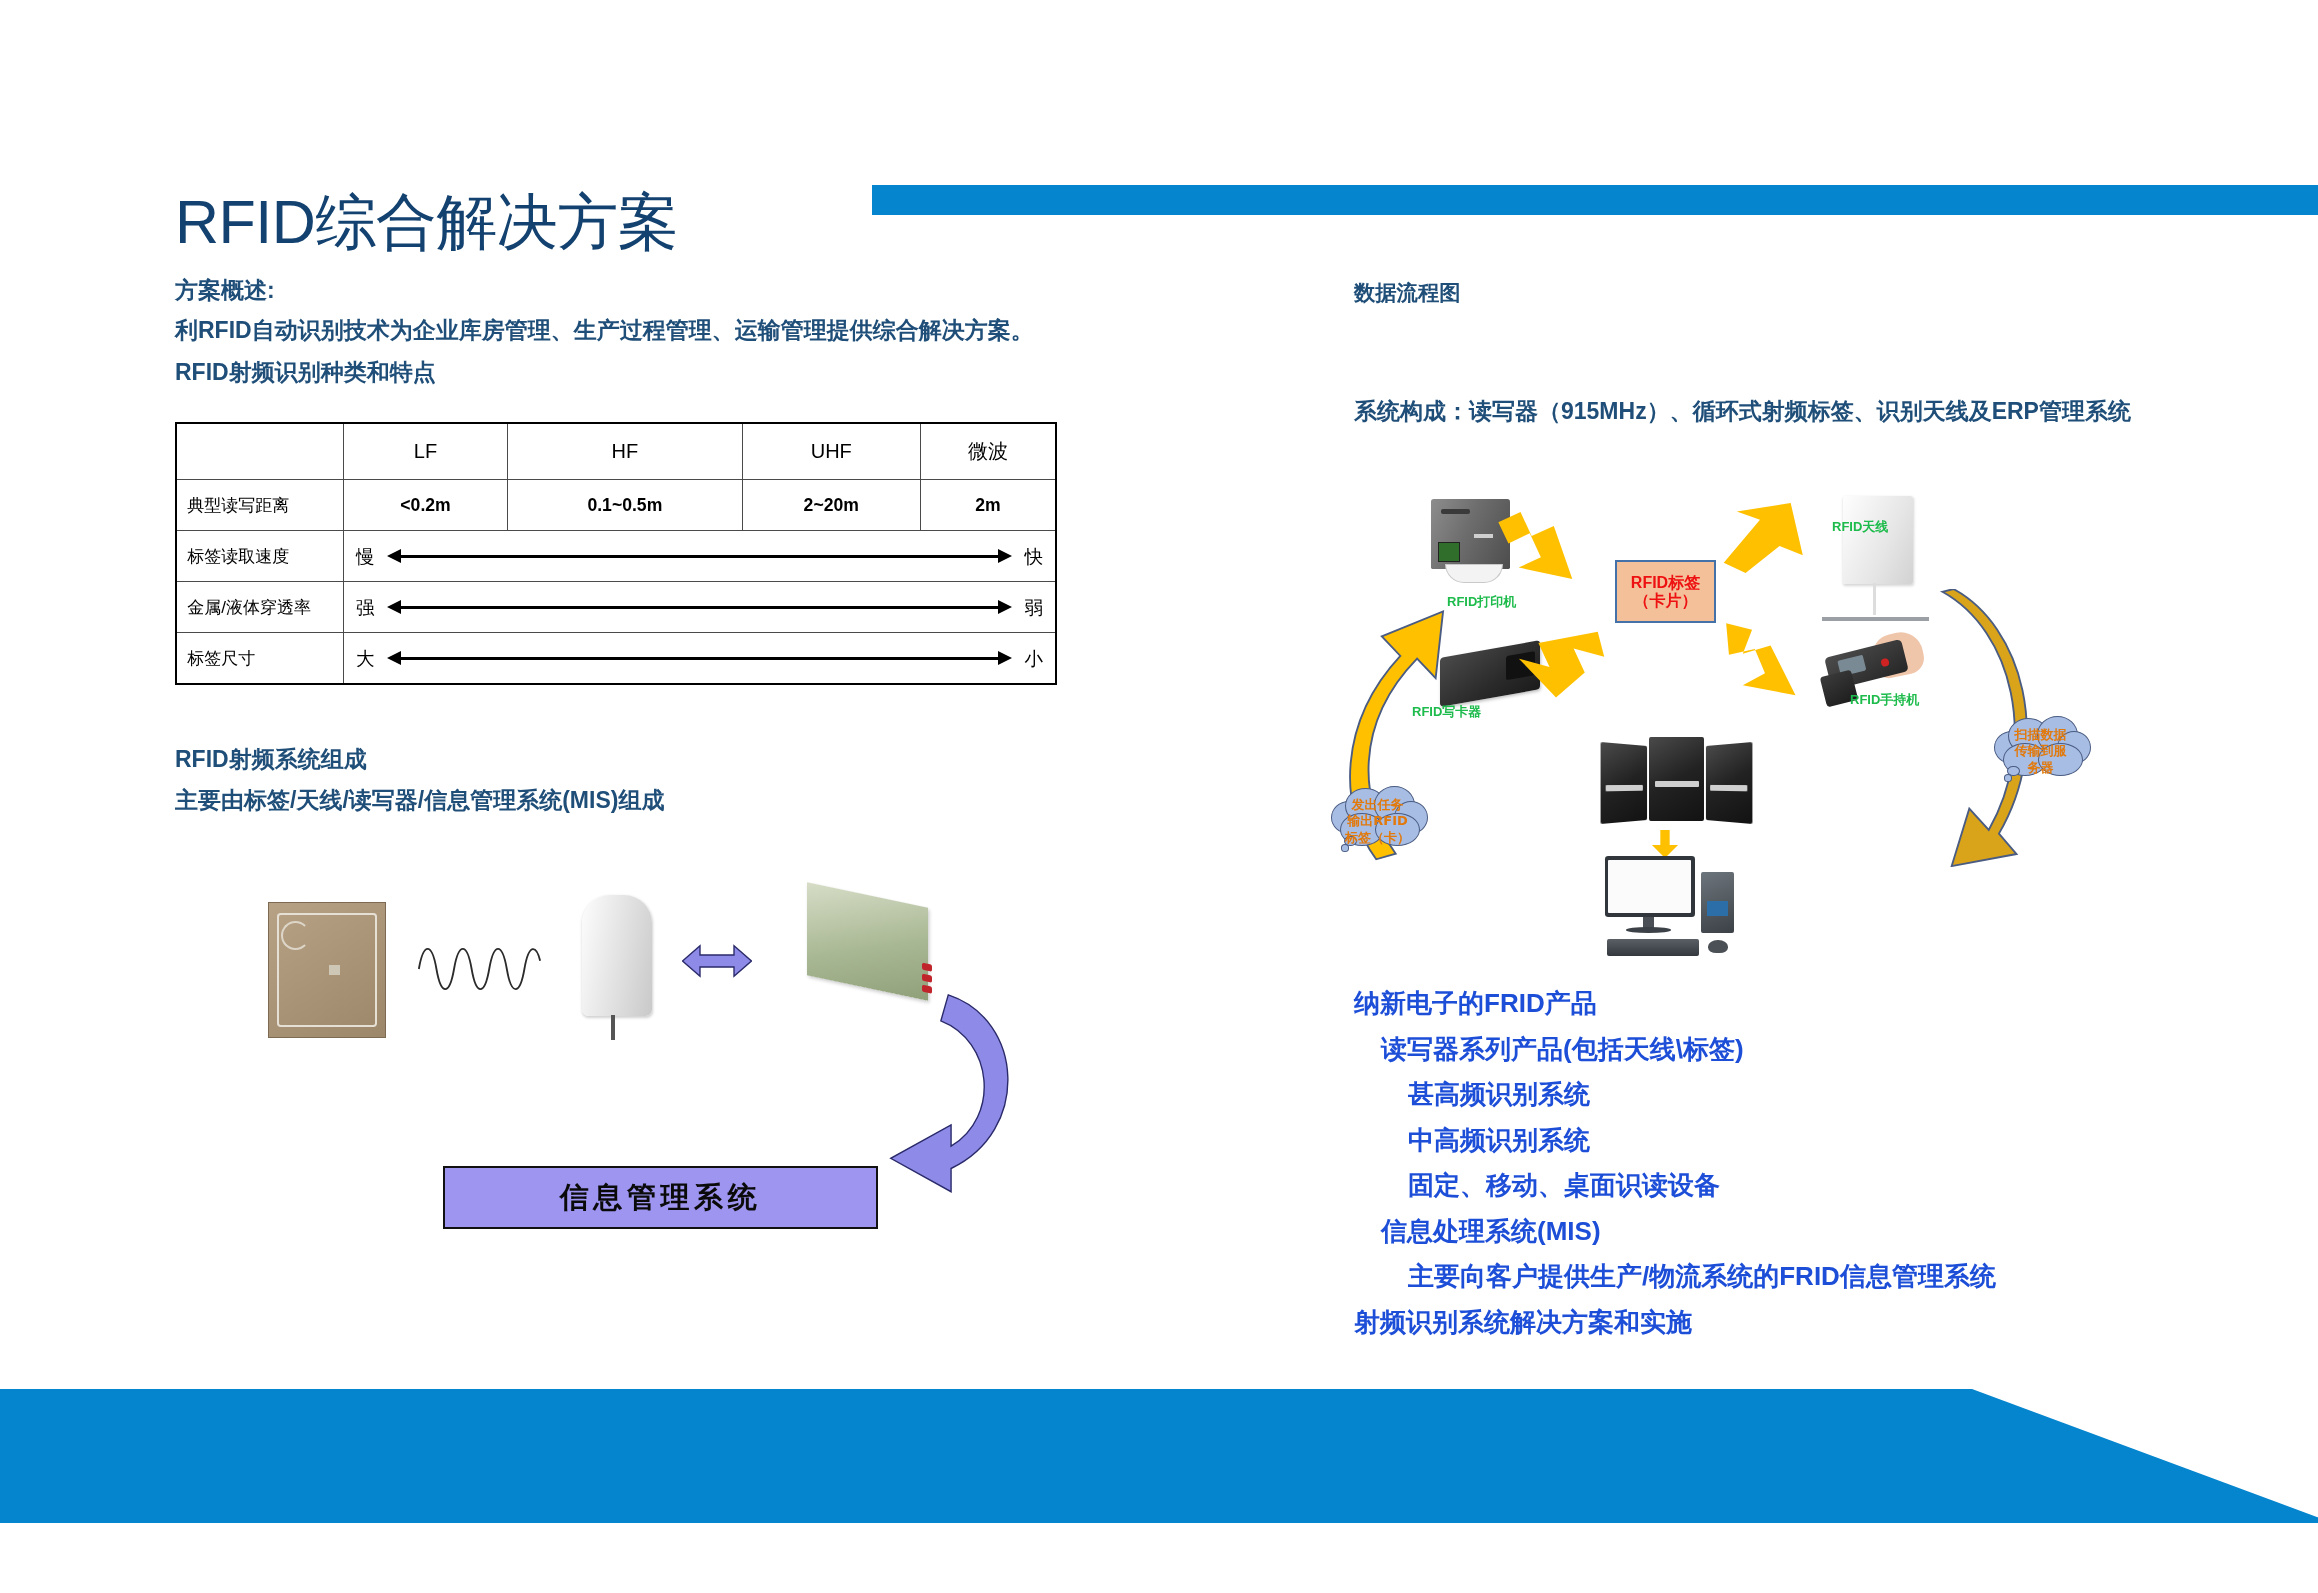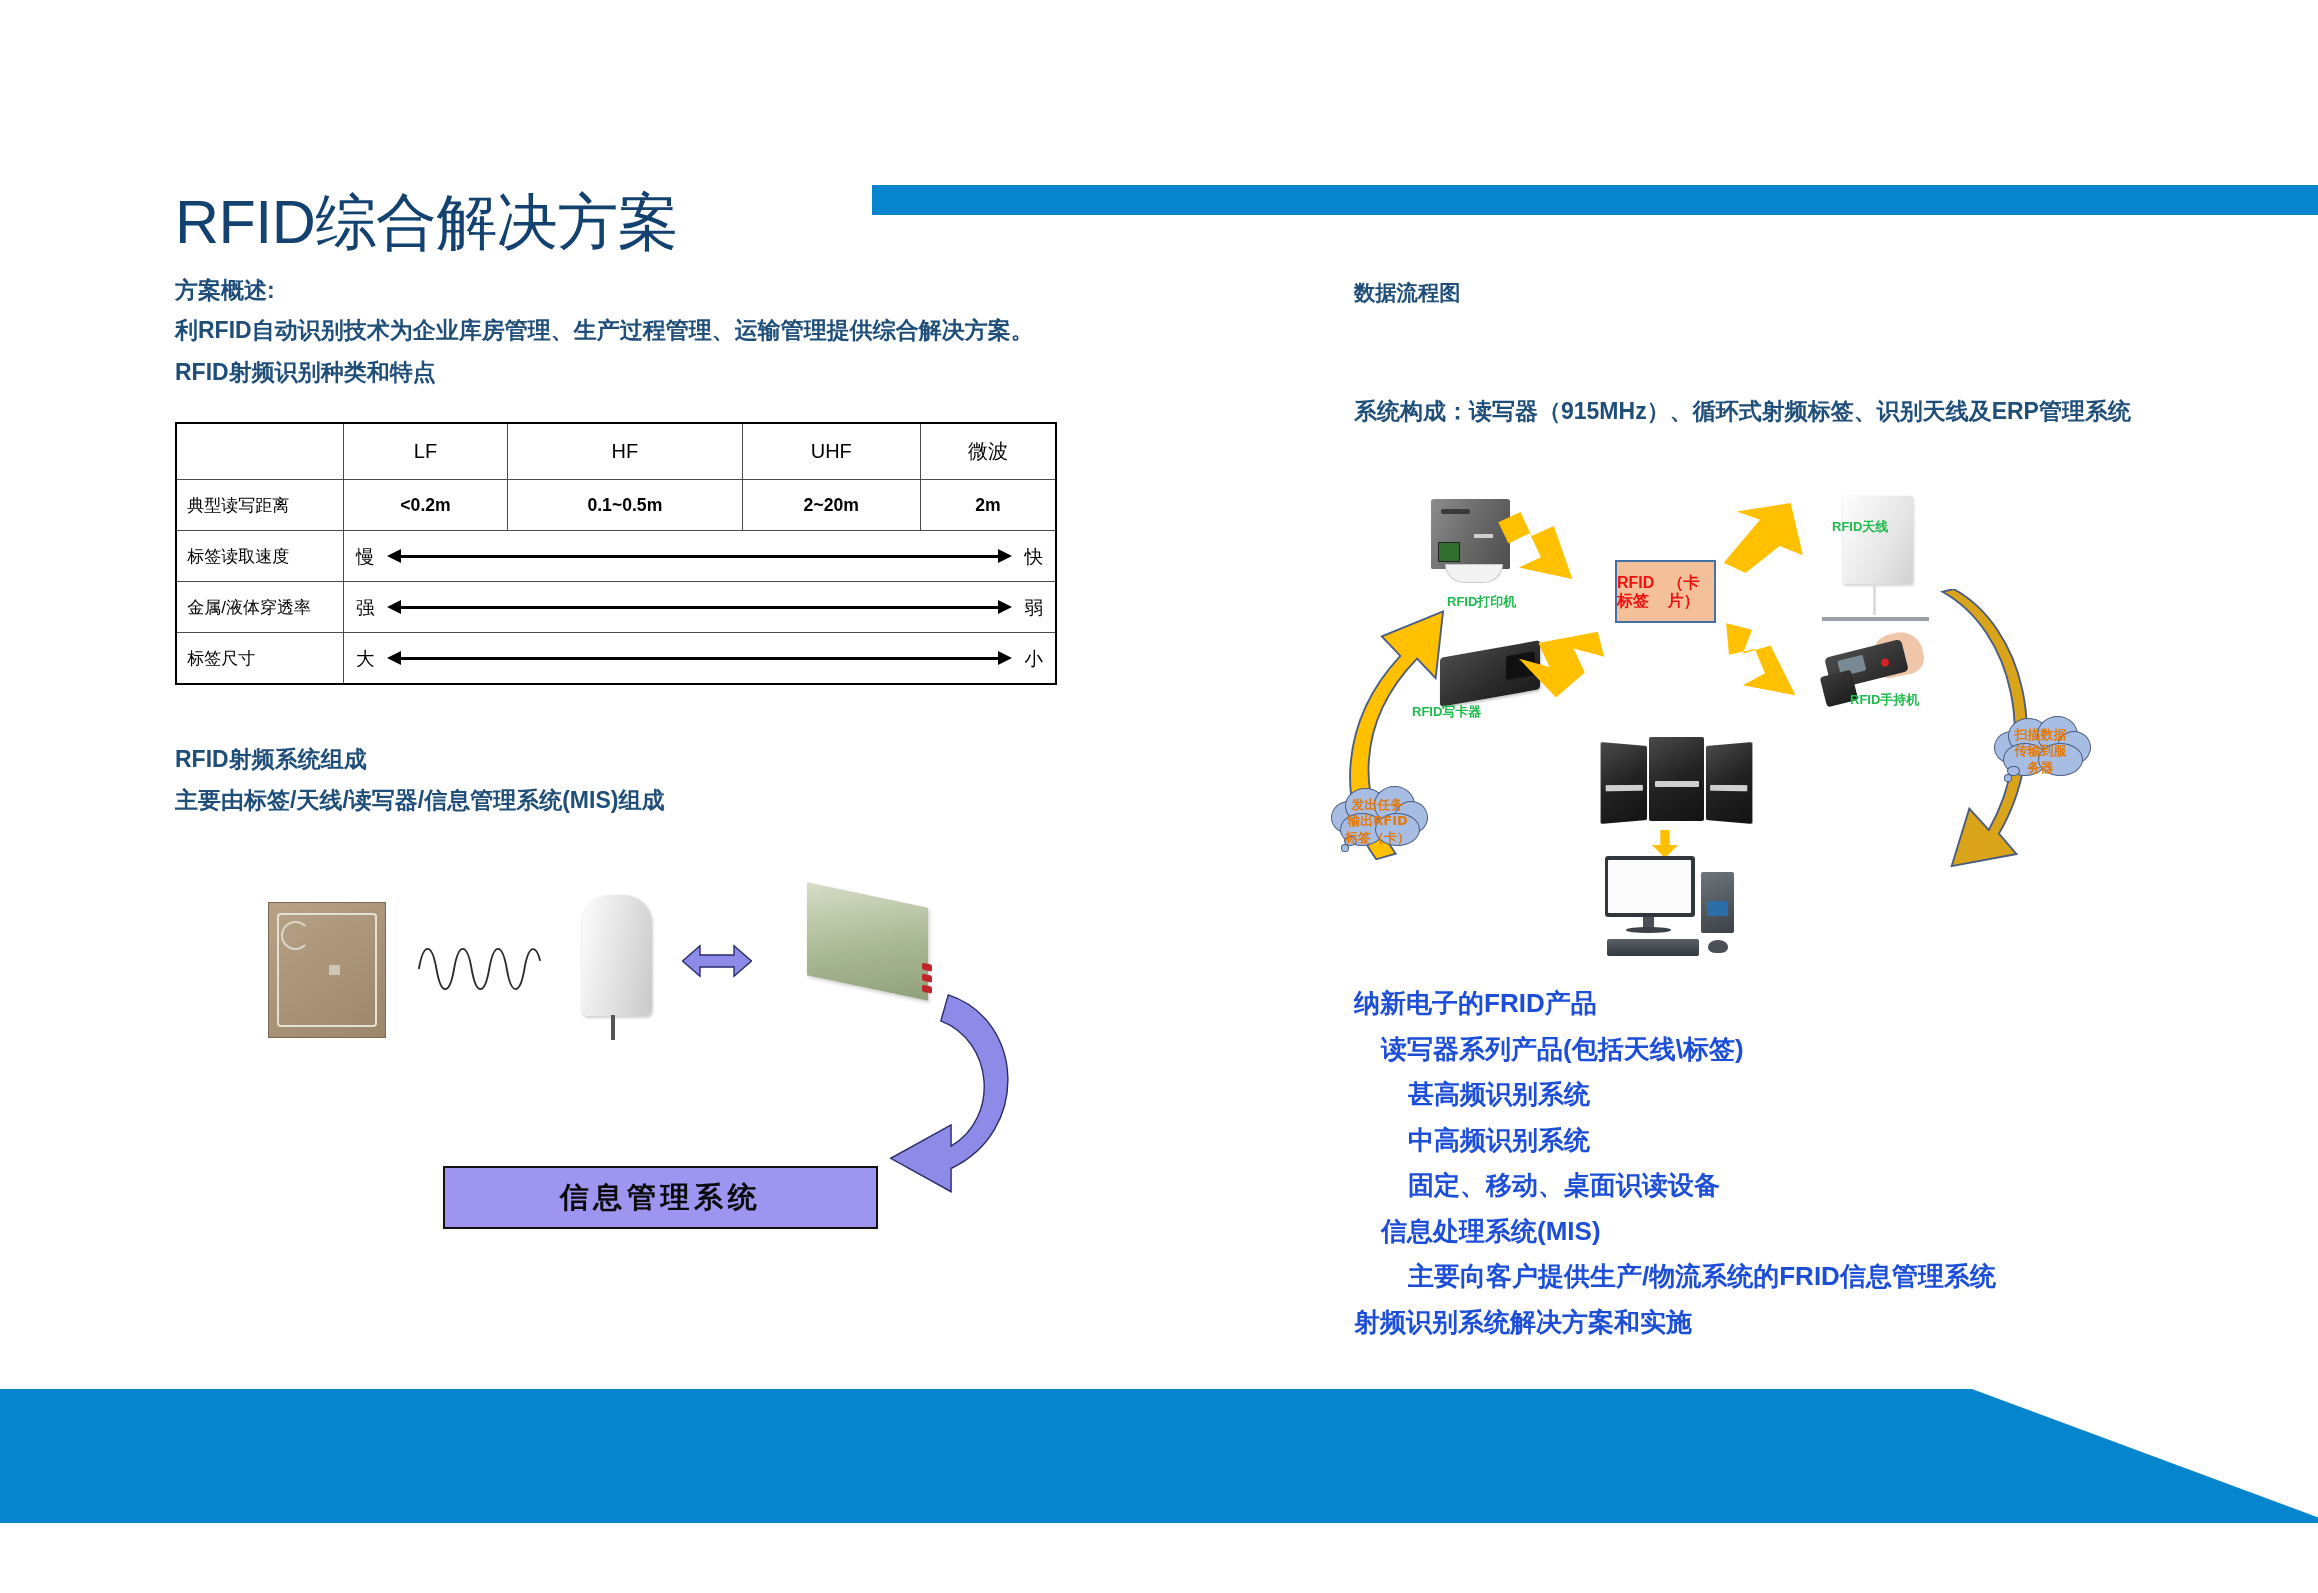--- a/index.html
+++ b/index.html
@@ -90,21 +90,21 @@
   
   #writer{left:1440px;top:649px;width:100px;height:49px;
      background:linear-gradient(150deg,#4a4a4a,#2b2b2b 60%,#1b1b1b);
      transform:skewY(-10deg);border-radius:3.7px;box-shadow:0.9px 1.9px 3.2px rgba(0,0,0,.25);}
   #writer .cut{position:absolute;right:4.6px;top:10.2px;width:29px;height:24px;
      background:#111;border-radius:2.3px;}
   #writer-label{left:1412px;top:703px;}
 
   
   #tag-box{left:1615px;top:560px;width:97px;height:59px;background:#F4C09A;
-     border:2.3px solid #4472A8;display:flex;flex-direction:row;align-items:center;
+     border:2.3px solid #4472A8;display:flex;flex-direction:column;align-items:center;
      justify-content:center;line-height:1.12;}
   #tag-box span{color:#EE1111;font-size:16px;font-weight:bold;}
 
   
   #ant2{left:1843px;top:496px;width:70px;height:88px;
      background:linear-gradient(115deg,#fefefe,#e6e6e6 60%,#d2d2d2);
      border-radius:2.8px;box-shadow:0.9px 1.4px 2.8px rgba(0,0,0,.16);}
   #ant2-label{left:1832px;top:518px;}
   #ant2-cord{left:1873px;top:583px;width:2.8px;height:32px;background:#ddd;}
   #ant2-rail{left:1822px;top:617px;width:107px;height:3.7px;background:#9aa0a6;}

